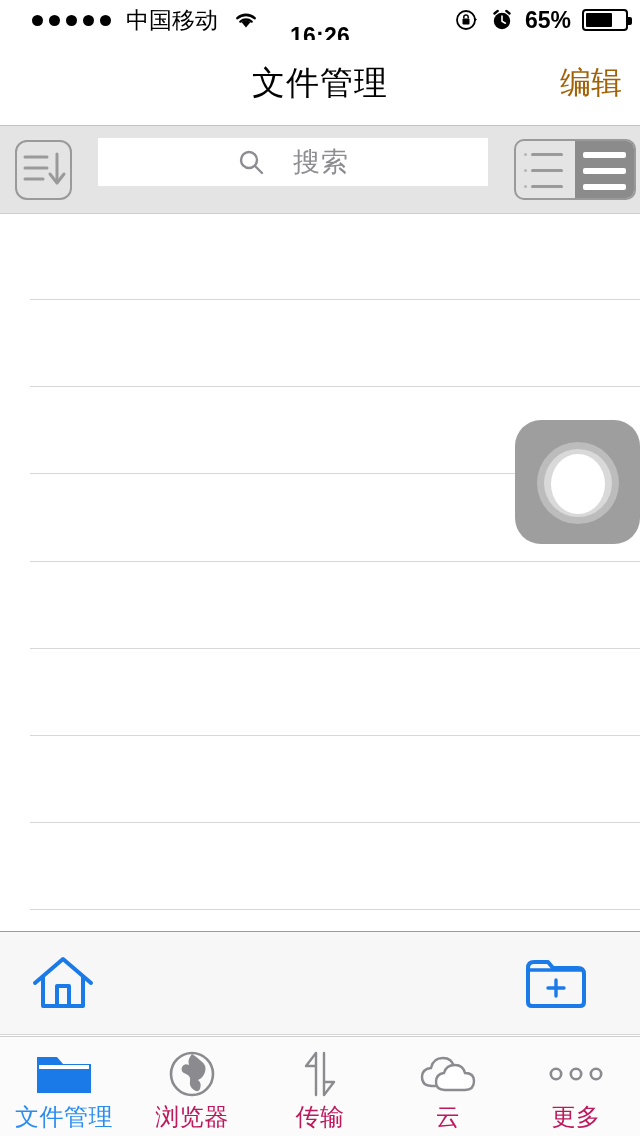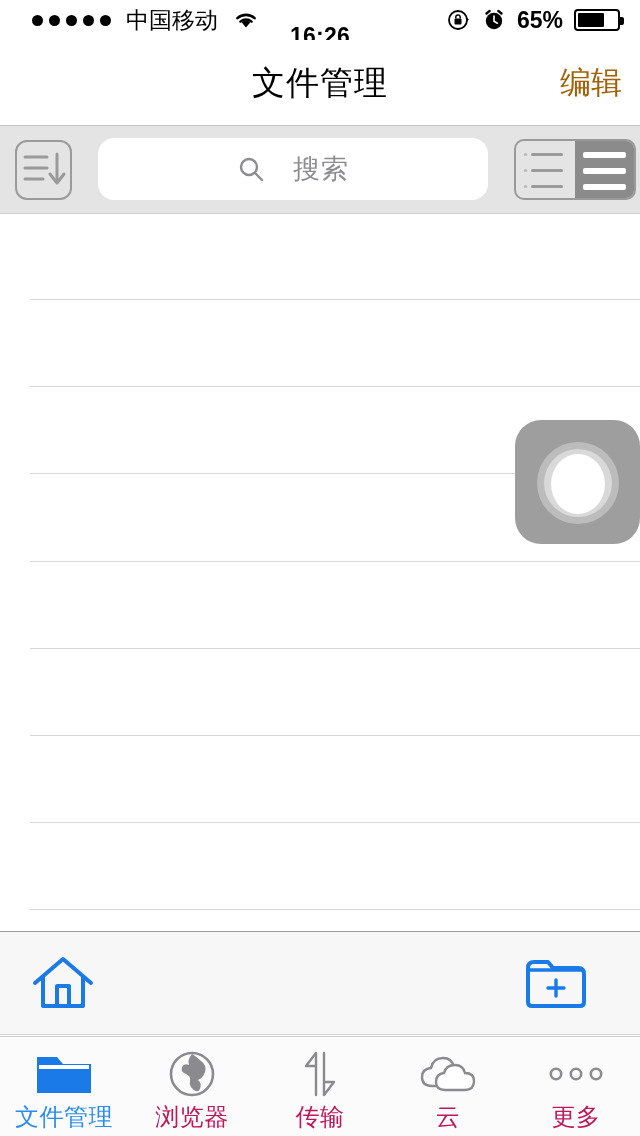--- a/index.html
+++ b/index.html
@@ -14,21 +14,21 @@
   .statusbar{
     position:absolute;left:0;top:0;width:640px;height:40px;background:#fff;
     display:flex;align-items:center;color:#000;
   }
   .sb-left{display:flex;align-items:center;padding-left:32px;gap:15px;}
   .sb-dots{display:flex;gap:6px;}
   .sb-dot{width:11px;height:11px;border-radius:50%;background:#000;}
   .sb-carrier{font-size:23px;letter-spacing:0px;line-height:1;}
   .sb-wifi{width:26px;height:20px;display:block;}
   .sb-center{position:absolute;left:0;right:0;text-align:center;font-size:23px;font-weight:bold;letter-spacing:0.2px;margin-top:32px;}
-  .sb-right{margin-left:auto;display:flex;align-items:center;gap:11px;padding-right:20px;}
+  .sb-right{margin-left:auto;display:flex;align-items:center;gap:11px;padding-right:12px;}
   .sb-pct{font-size:23px;font-weight:bold;}
   .batt{position:relative;width:46px;height:22px;border:2px solid #000;border-radius:4px;box-sizing:border-box;}
   .batt::after{content:"";position:absolute;right:-6px;top:6px;width:4px;height:8px;background:#000;border-radius:0 2px 2px 0;}
   .batt-fill{position:absolute;left:2px;top:2px;bottom:2px;width:63%;background:#000;border-radius:1px;}
 
   
   .navbar{
     position:absolute;left:0;top:40px;width:640px;height:86px;background:#fff;
     border-bottom:1px solid #c3c3c3;box-sizing:border-box;
   }
@@ -51,21 +51,21 @@
   
   .searchband{
     position:absolute;left:0;top:126px;width:640px;height:88px;background:#e4e4e4;
     border-bottom:1px solid #cfcfcf;box-sizing:border-box;
   }
   .sortbtn{
     position:absolute;left:15px;top:14px;width:57px;height:60px;
     border:2px solid #9a9a9a;border-radius:12px;box-sizing:border-box;cursor:pointer;
   }
   .searchfield{
-    position:absolute;left:98px;top:12px;width:390px;height:62px;background:#fff;border-radius:16px;
+    position:absolute;left:98px;top:12px;width:390px;height:48px;background:#fff;border-radius:0;
     display:flex;align-items:center;justify-content:center;gap:28px;cursor:text;
   }
   .search-ph{font-size:27px;color:#8c8c91;letter-spacing:1px;}
   .segctl{
     position:absolute;right:4px;top:13px;width:122px;height:61px;border:2px solid #9a9a9a;
     border-radius:10px;box-sizing:border-box;overflow:hidden;display:flex;
   }
   .seg{width:50%;height:100%;position:relative;cursor:pointer;}
   .seg.sel{background:#8b8b8b;}
   .seg-line{position:absolute;height:3px;background:#9a9a9a;border-radius:2px;}

